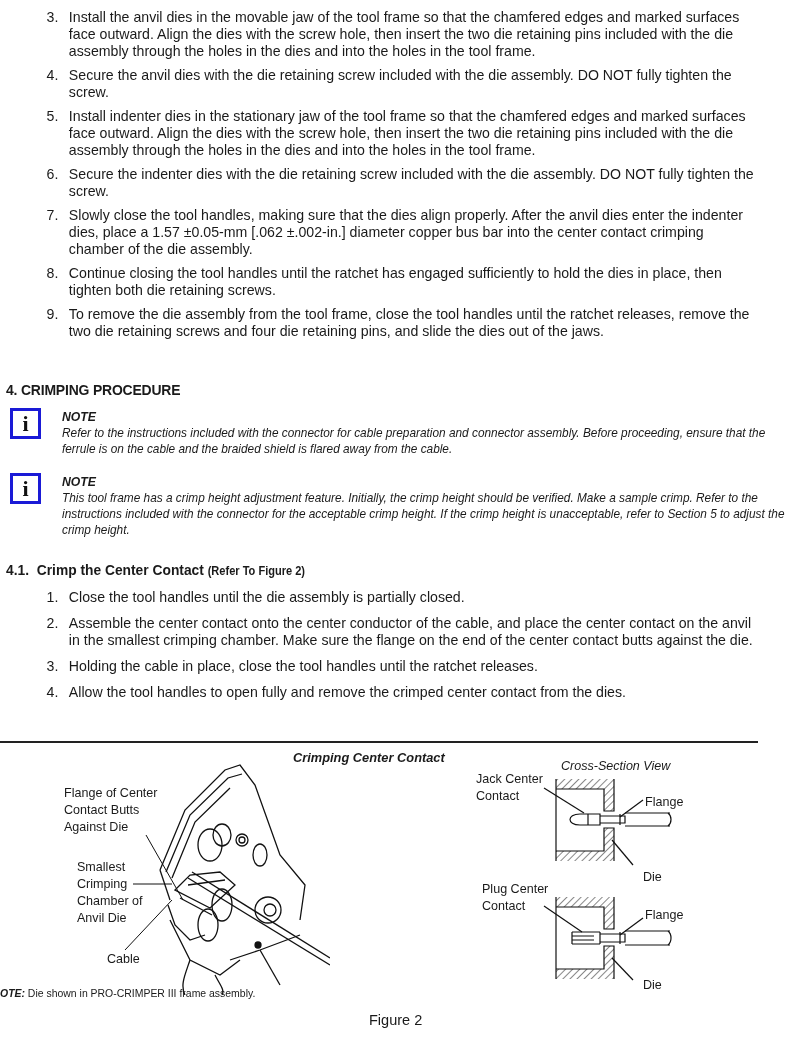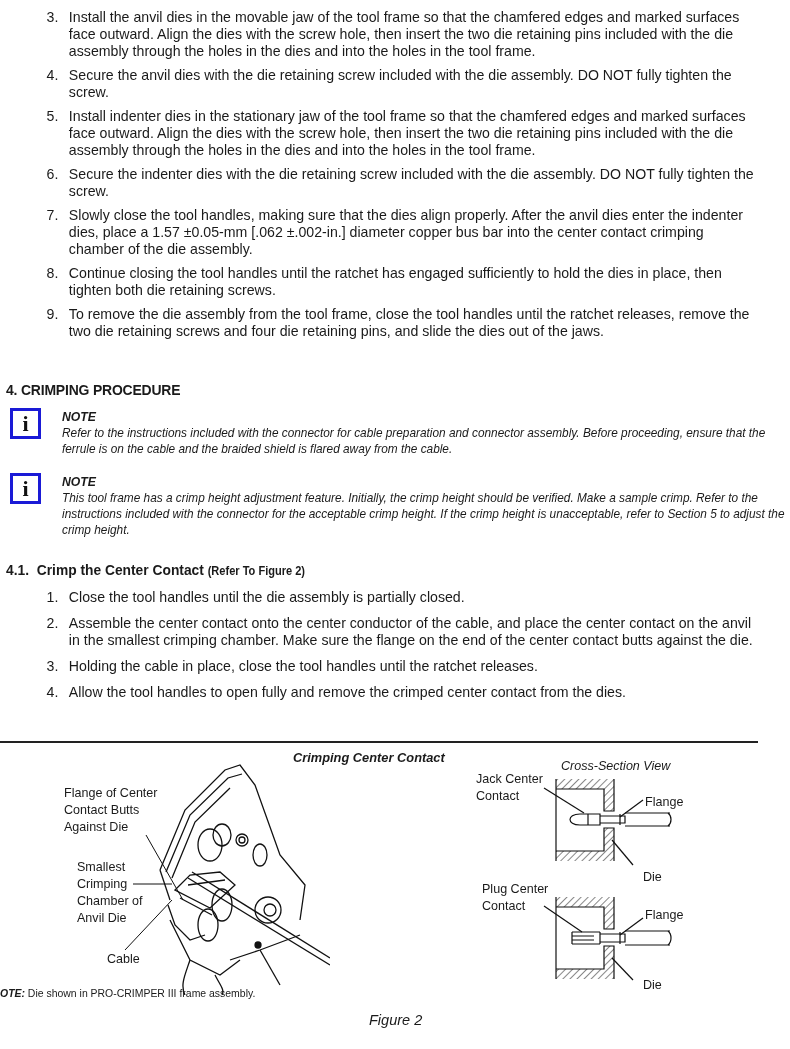--- a/index.html
+++ b/index.html
@@ -15,21 +15,21 @@
   .note .body { position:absolute; left:54px; font-style:italic; font-size:12.6px; line-height:16px; transform:scaleX(0.94); transform-origin:left; width:780px; }
   .note .title { font-weight:bold; font-style:italic; font-size:13px; }
   .sub { position:absolute; left:6px; font-weight:bold; font-size:15px; transform:scaleX(0.92); transform-origin:left; }
   .sub .ref { font-size:12px; }
   .rule { position:absolute; left:0; top:741px; width:758px; height:2px; background:#222; }
   .fig-title { position:absolute; left:293px; top:750px; font-weight:bold; font-style:italic; font-size:13.5px; transform:scaleX(0.95); transform-origin:left; }
   .lbl { position:absolute; font-size:13.5px; line-height:17px; transform:scaleX(0.93); transform-origin:left; }
   .xs-title { position:absolute; left:561px; top:758px; font-style:italic; font-size:13.5px; transform:scaleX(0.93); transform-origin:left; }
   .fig-note { position:absolute; left:0; top:987px; font-size:11px; transform:scaleX(0.95); transform-origin:left; }
   .fig-note b { font-style:italic; }
-  .fig-cap { position:absolute; left:369px; top:1012px; font-style:italic; font-size:14.5px; }
+  .fig-cap { position:absolute; left:369px; top:1012px; font-size:14.5px; }
   svg { position:absolute; }
 </style>
 </head>
 <body>
 
 <div class="ol" style="top:9px;">
   <p class="item" style="margin-bottom:7px;"><span class="num">3.</span><span>Install the anvil dies in the movable jaw of the tool frame so that the chamfered edges and marked surfaces face outward. Align the dies with the screw hole, then insert the two die retaining pins included with the die assembly through the holes in the dies and into the holes in the tool frame.</span></p>
   <p class="item" style="margin-bottom:7px;"><span class="num">4.</span><span>Secure the anvil dies with the die retaining screw included with the die assembly. DO NOT fully tighten the screw.</span></p>
   <p class="item" style="margin-bottom:7px;"><span class="num">5.</span><span>Install indenter dies in the stationary jaw of the tool frame so that the chamfered edges and marked surfaces face outward. Align the dies with the screw hole, then insert the two die retaining pins included with the die assembly through the holes in the dies and into the holes in the tool frame.</span></p>
   <p class="item" style="margin-bottom:7px;"><span class="num">6.</span><span>Secure the indenter dies with the die retaining screw included with the die assembly. DO NOT fully tighten the screw.</span></p>

